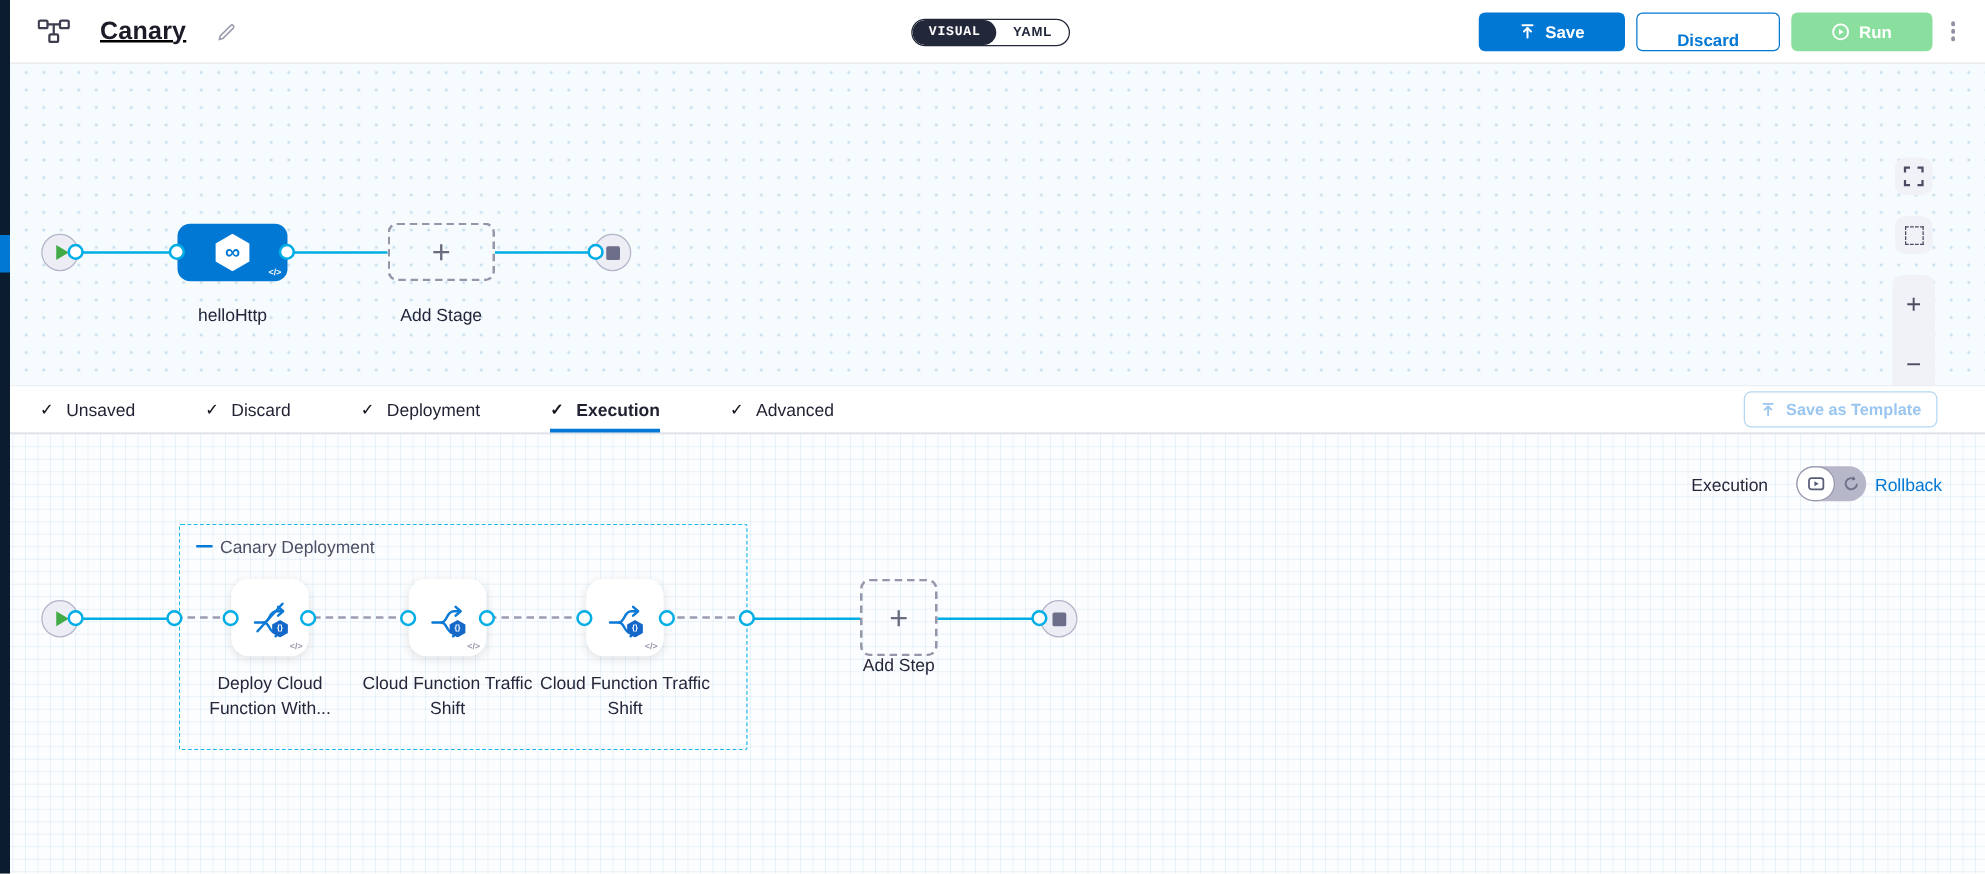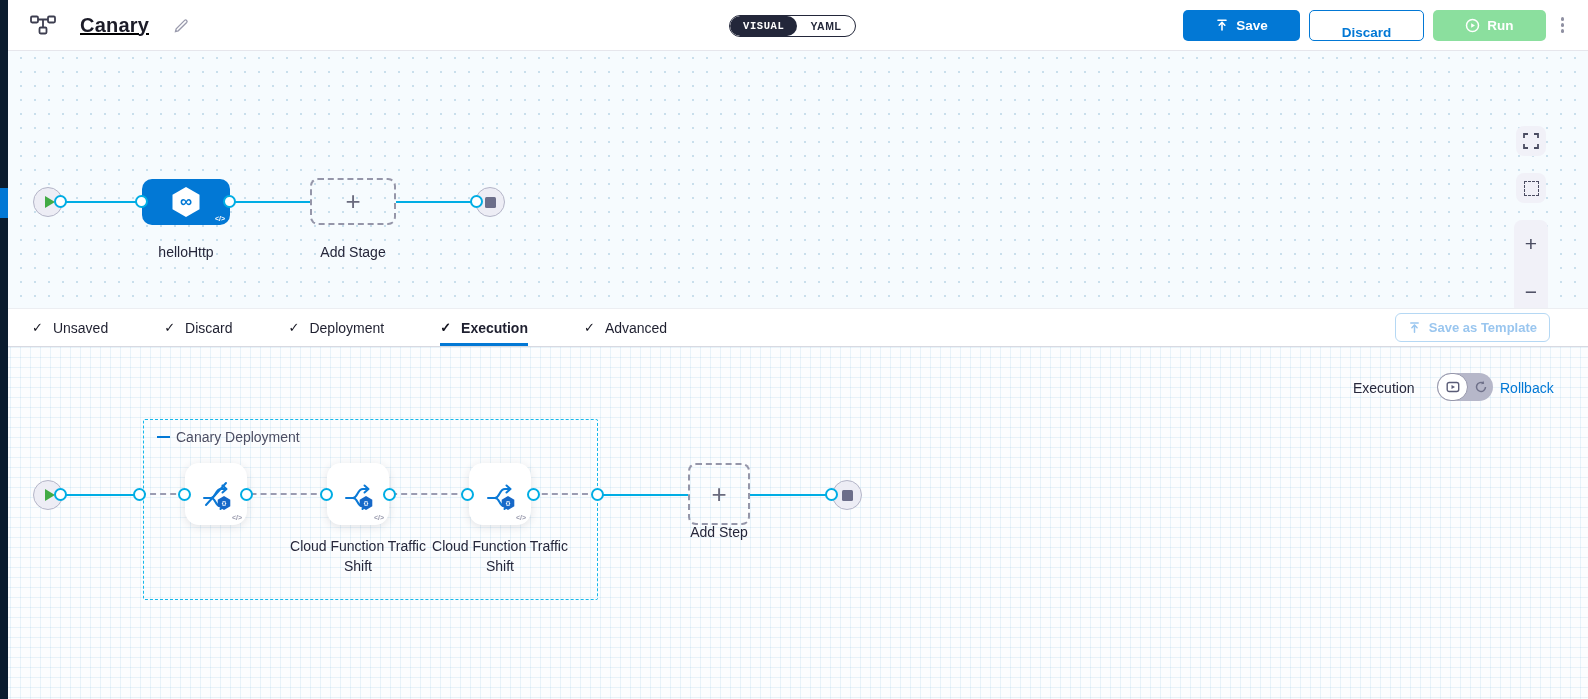--- a/index.html
+++ b/index.html
@@ -311,20 +311,21 @@
           <path d="M12 21 C17 21 16 29 21 29 H23.5"></path>
           <path d="M21.5 26 L24.5 29 L21.5 32"></path>
           <path d="M7 28 L27 6"></path>
         </svg>
       </span>
       <span class="badge">{}</span>
       <span class="card-code">&lt;/&gt;</span>
     </div>
     <div class="cdot" style="left:178px; top:141px;"></div>
     <div class="cdot" style="left:240px; top:141px;"></div>
+    <div class="node-label" style="left:146px; top:189px; width:140px;">Deploy Cloud Function With...</div>
 
     <div class="step-card" style="left:327px;">
       <span style="display:flex;">
         <svg width="34" height="34" viewBox="0 0 34 34" fill="none" stroke="#0b79d6" stroke-width="2" stroke-linecap="round" stroke-linejoin="round">
           <path d="M5 21 H12 C17 21 16 12 22 12 H26"></path>
           <path d="M23.5 8.5 L27.5 12 L23.5 15.5"></path>
           <path d="M12 21 C17 21 16 29 21 29 H23.5"></path>
           <path d="M21.5 26 L24.5 29 L21.5 32"></path>
         </svg>
       </span>

